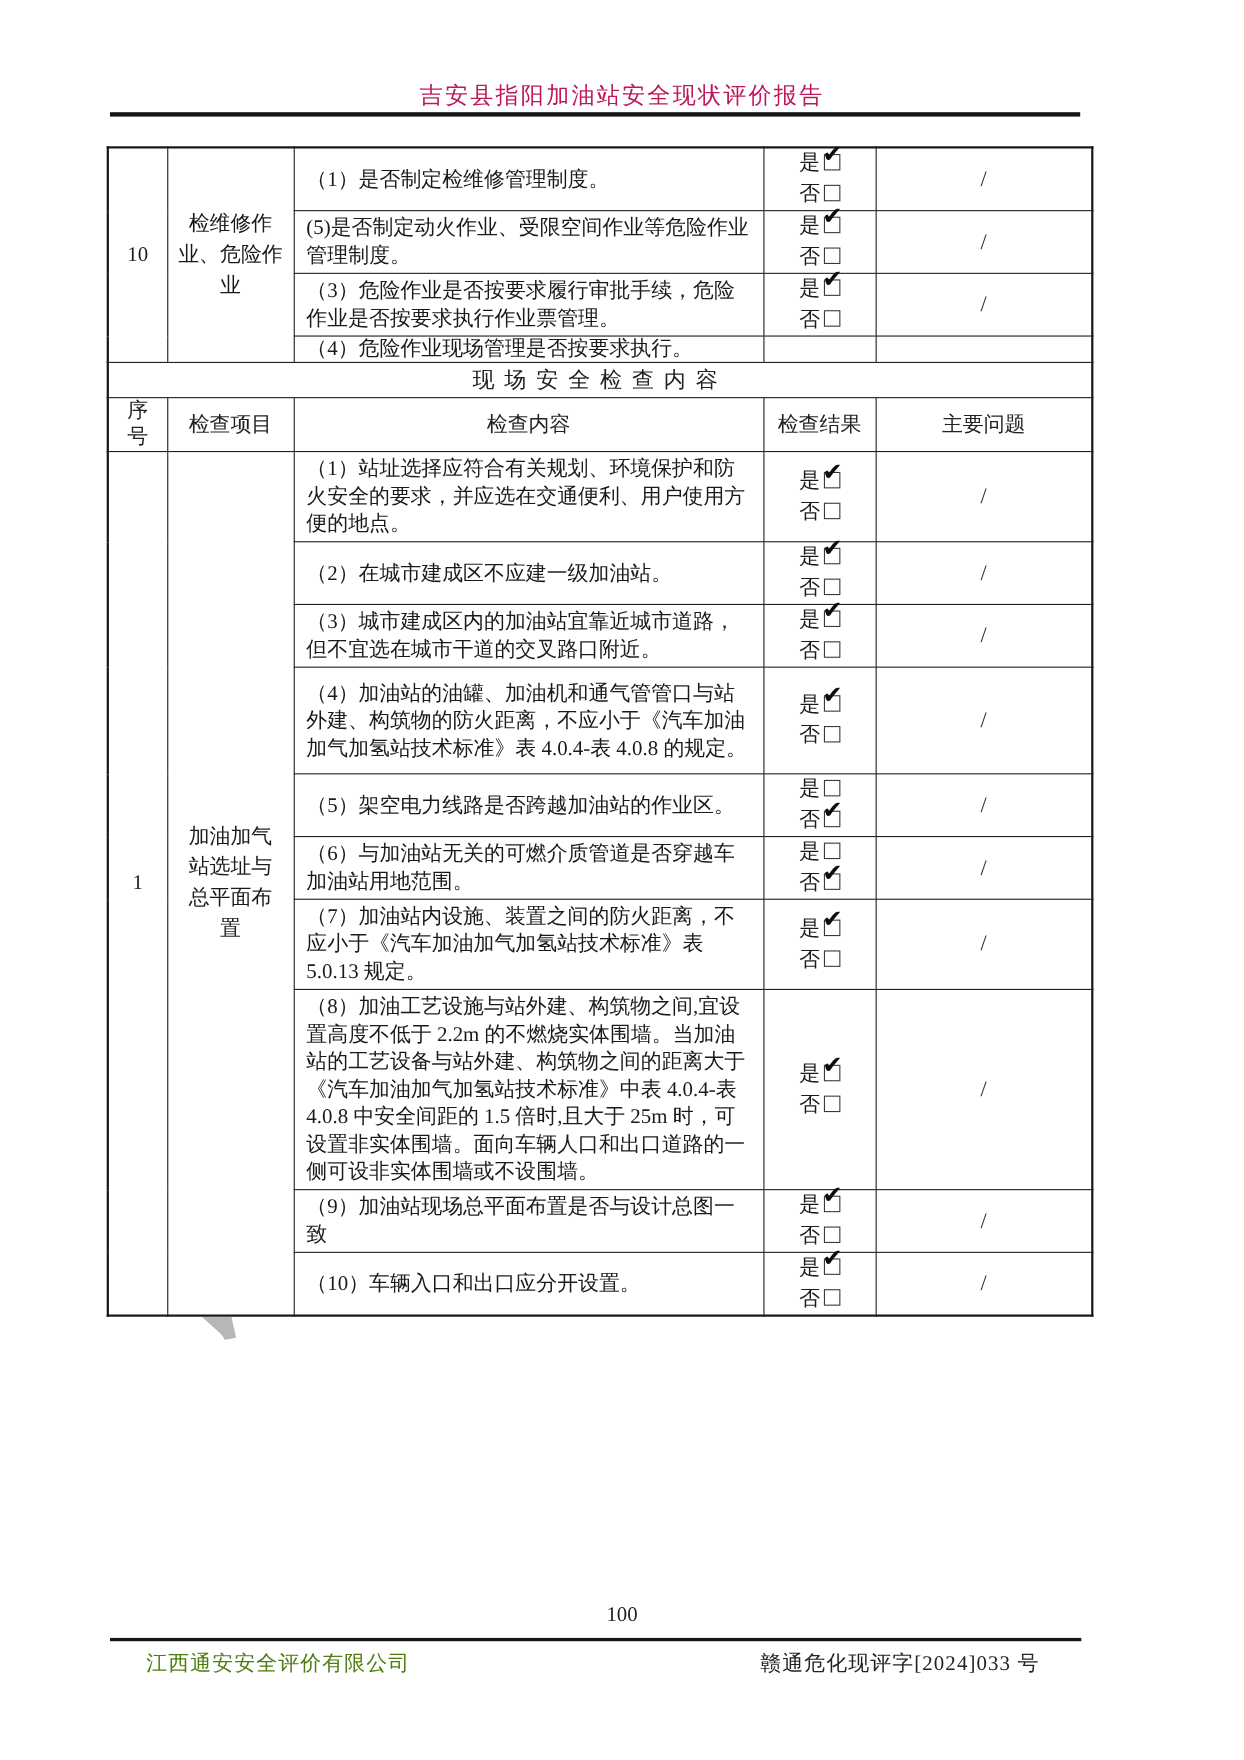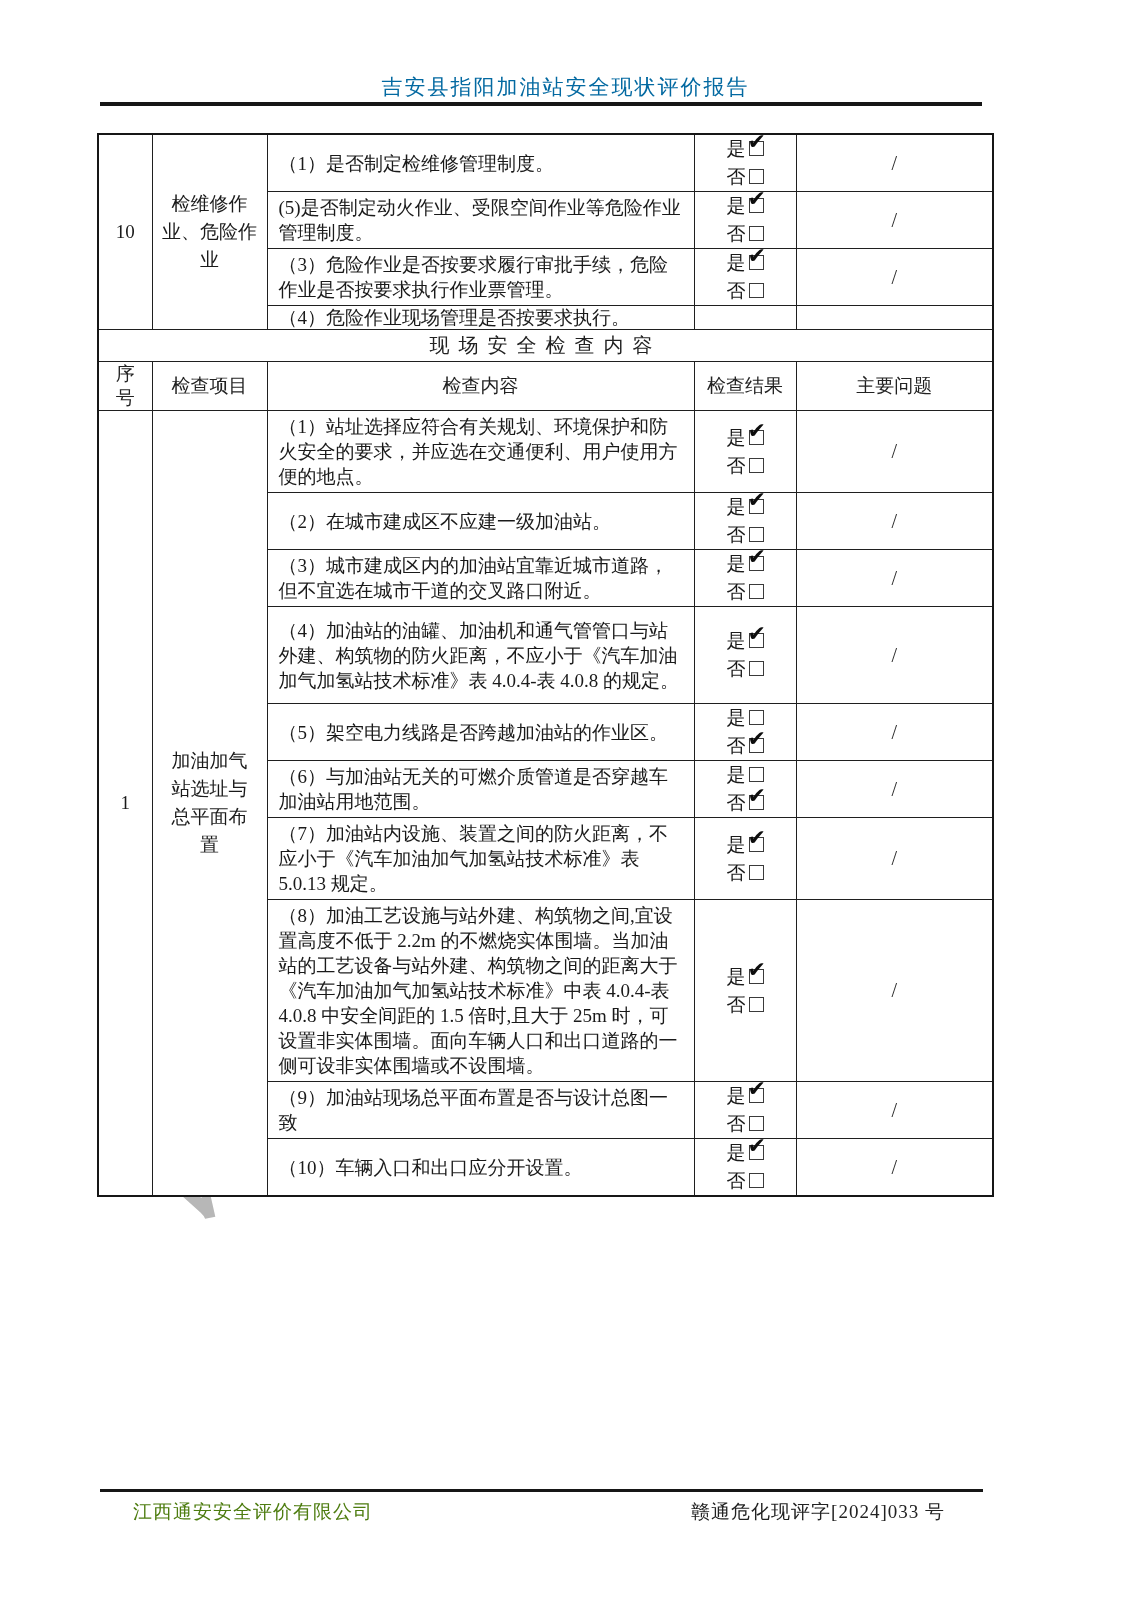--- a/index.html
+++ b/index.html
@@ -11,21 +11,21 @@
     margin:0 auto;
     font-family:"Liberation Serif", serif;
     color:#1a1a1a;
     overflow:hidden;
   }
   
   .doc-title {
     position:absolute; top:73px; left:0; right:0;
     text-align:center;
     font-size:21px; letter-spacing:2px;
-    color:#0369a1;
+    color:#be185d;
   }
   .title-rule {
     position:absolute; top:102px; left:100px;
     width:882px; height:4px;
     background:#161616;
   }
   
   .watermark {
     position:absolute; left:118px; top:1058px;
     font-size:158px; line-height:158px;
@@ -284,17 +284,18 @@
         <div class="result-lines">
           <div><span>是</span><span class="cb" data-checked="true"></span></div>
           <div><span>否</span><span class="cb" data-checked="false"></span></div>
         </div>
       </td>
       <td class="issue-cell">/</td>
     </tr>
   </tbody>
     </table>
 
+  <div class="page-number">100</div>
   <div class="footer-rule"></div>
   <div class="footer-left">江西通安安全评价有限公司</div>
   <div class="footer-right">赣通危化现评字[2024]033 号</div>
 
 </div>
 
 </body></html>

